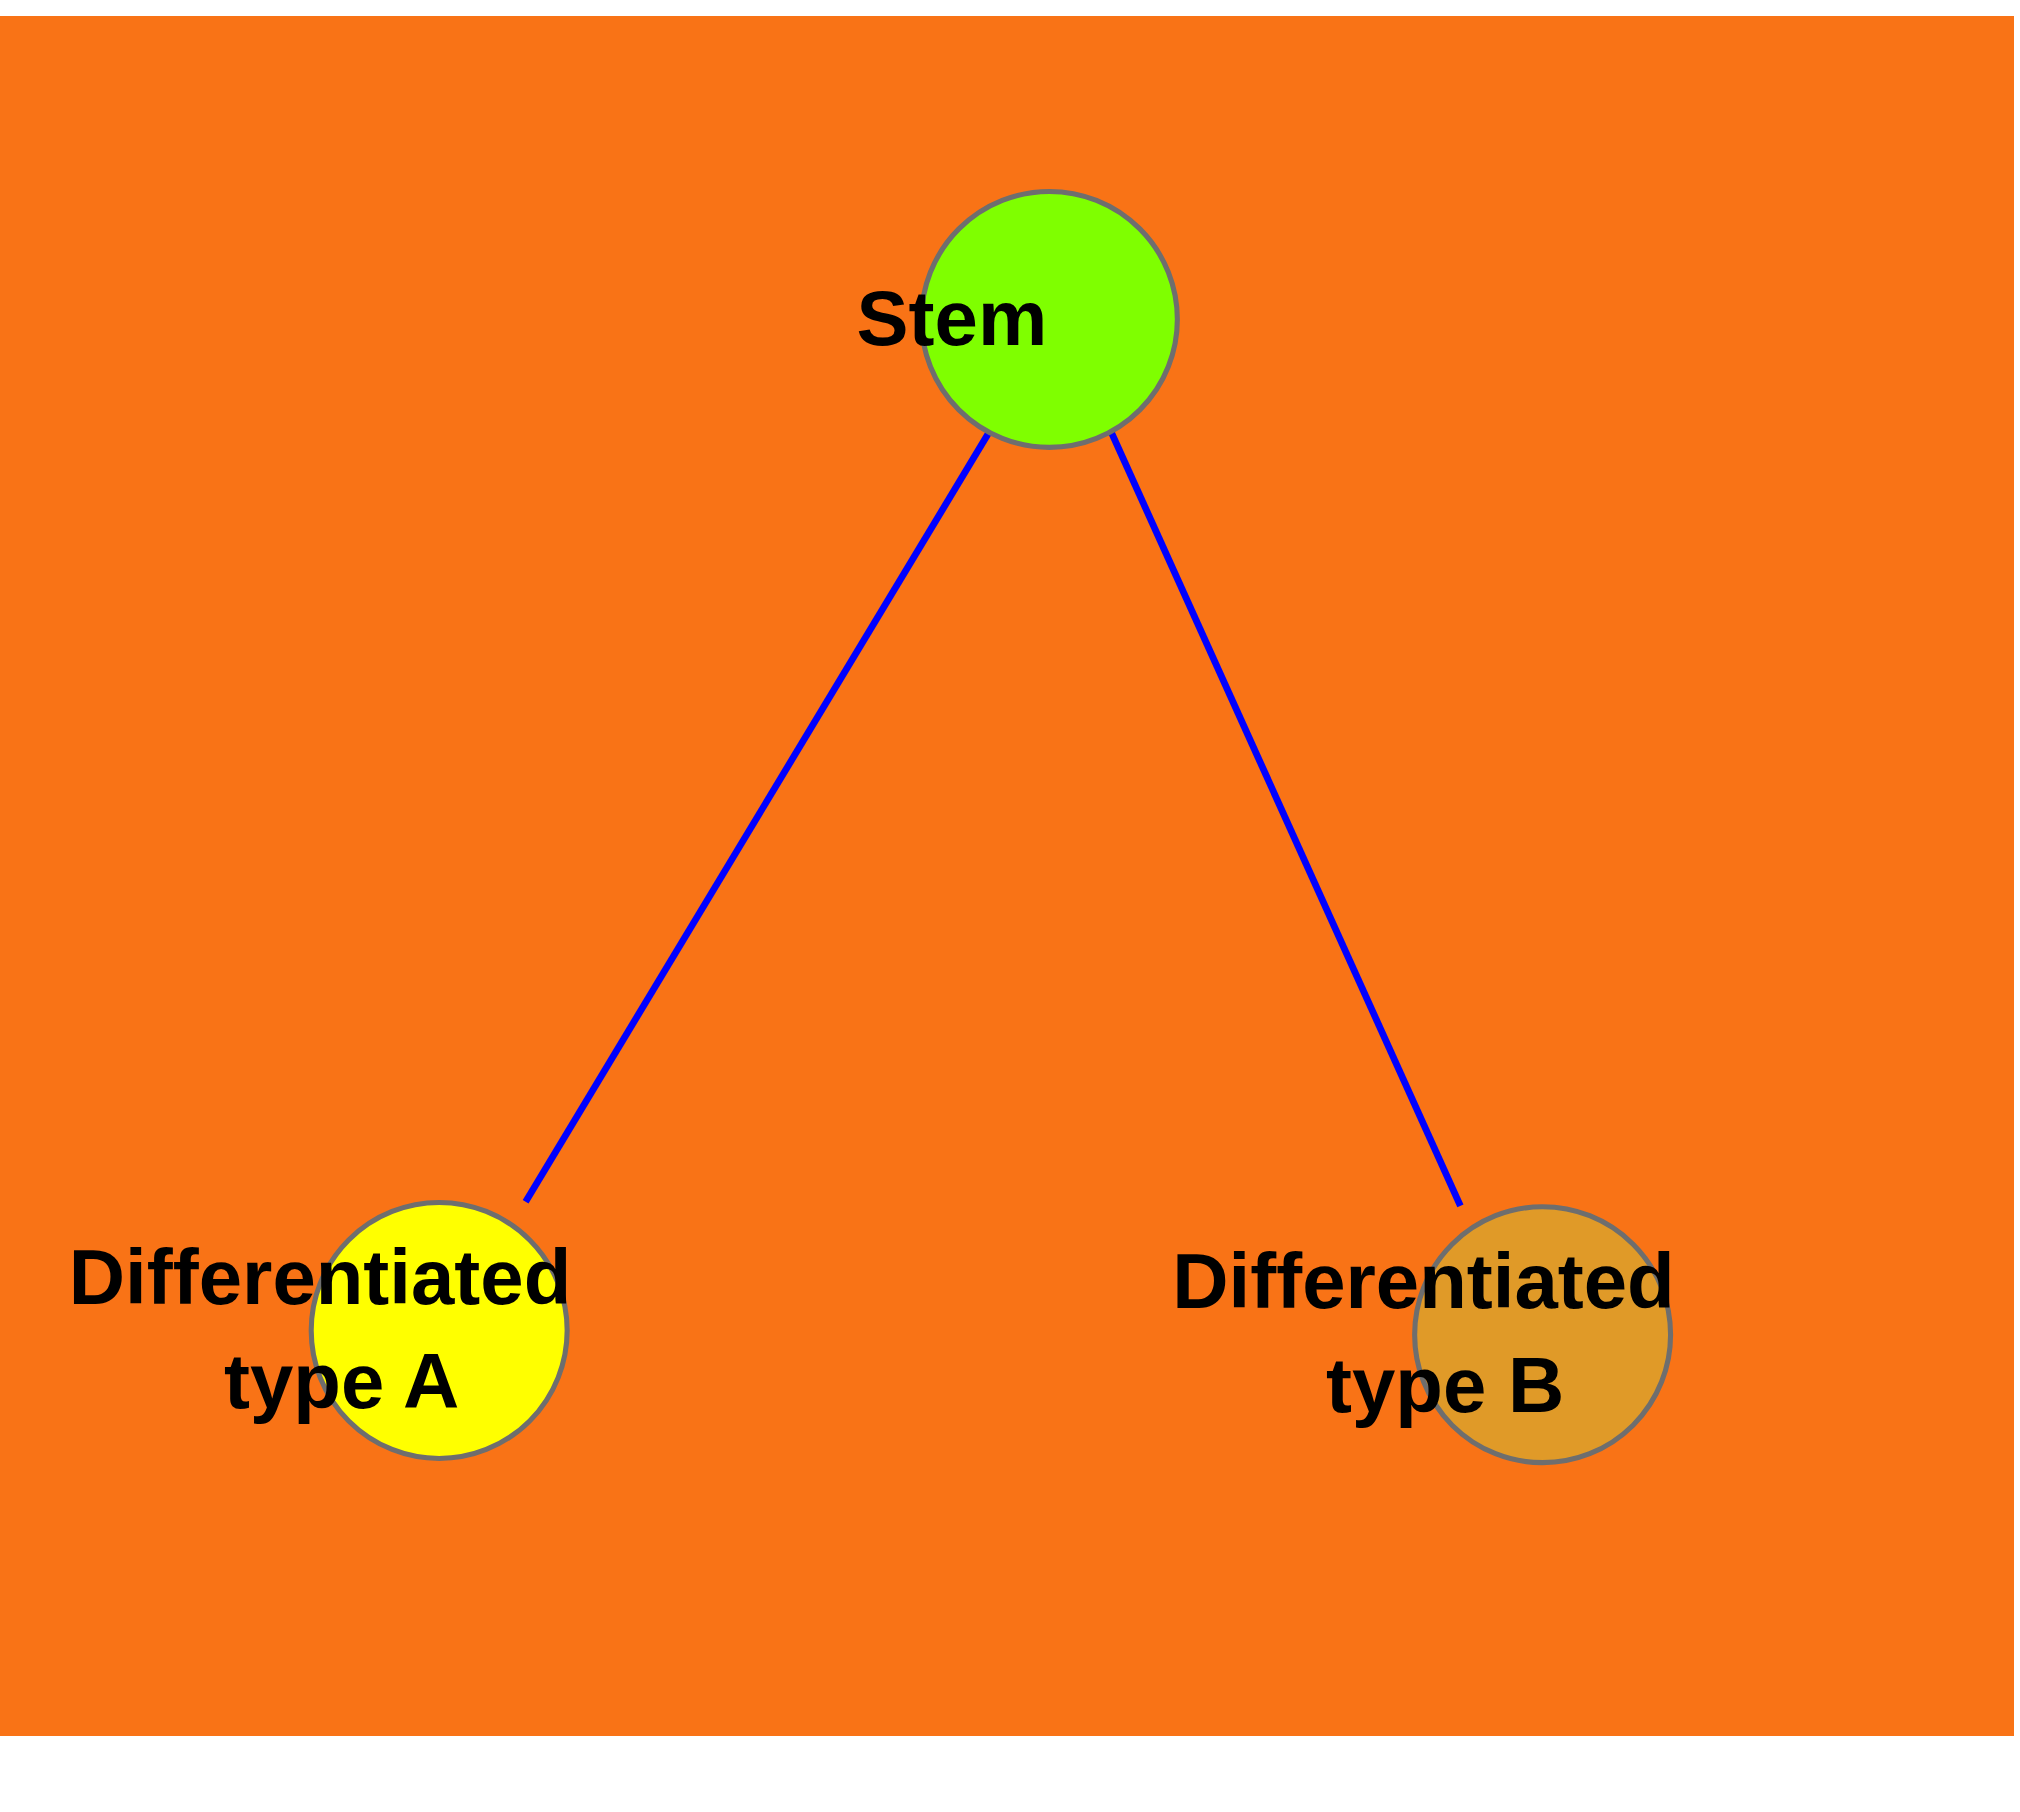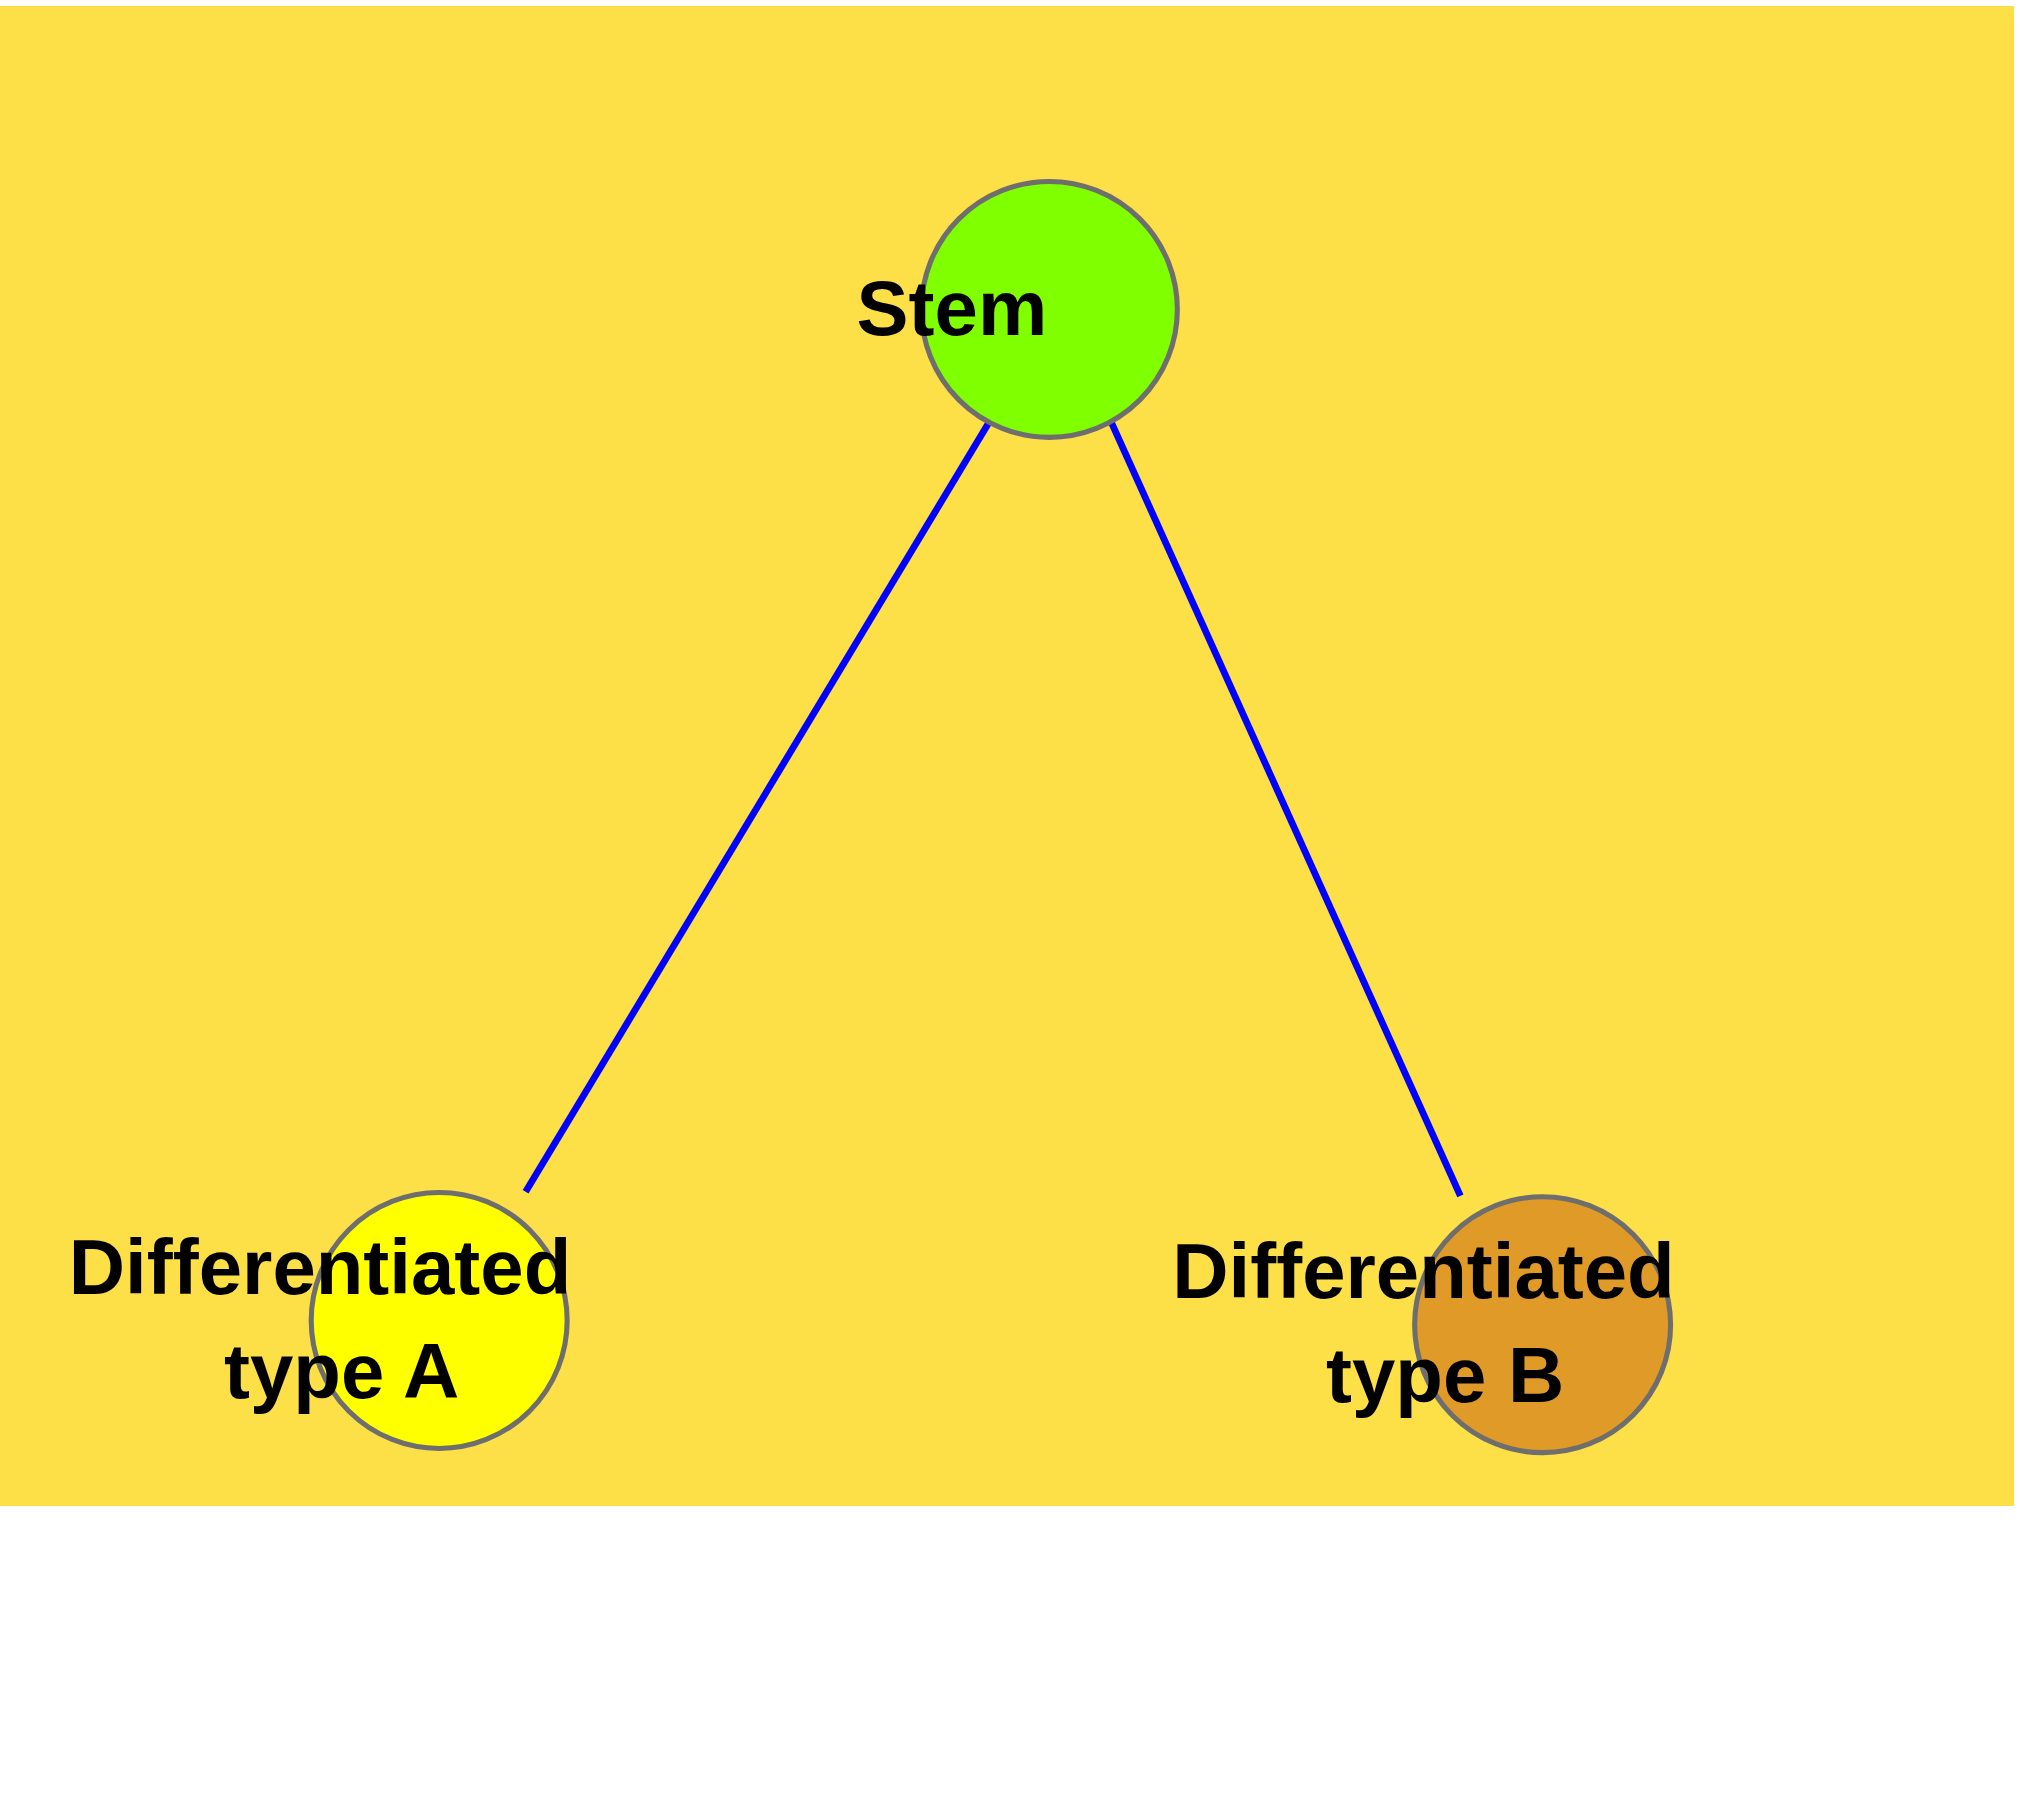--- a/index.html
+++ b/index.html
@@ -45,21 +45,21 @@
     font-size: 92px;
     fill: #000000;
     text-anchor: middle;
     dominant-baseline: alphabetic;
     white-space: pre;
   }
 </style>
 </head>
 <body style="width: 2021px; height: 1812px; background: rgb(255, 255, 255);">
 
-<div id="graph-canvas" style="background: #fde047; top: 6px; width: 2014px; height: 1500px;">
+<div id="graph-canvas" style="background: #f97316; top: 16px; width: 2014px; height: 1720px;">
   <svg id="graph-svg" viewBox="0 0 2376 2131" style="width: 2014px; height: 1806px;">
 
     <g>
       <line class="edge-line" x1="1167" y1="491" x2="620" y2="1399" stroke="#0000ff" stroke-width="8"></line>
       <line class="edge-line" x1="1311" y1="491" x2="1723" y2="1404" stroke="#0000ff" stroke-width="8"></line>
     </g>
 
     <g>
 
       <g>

